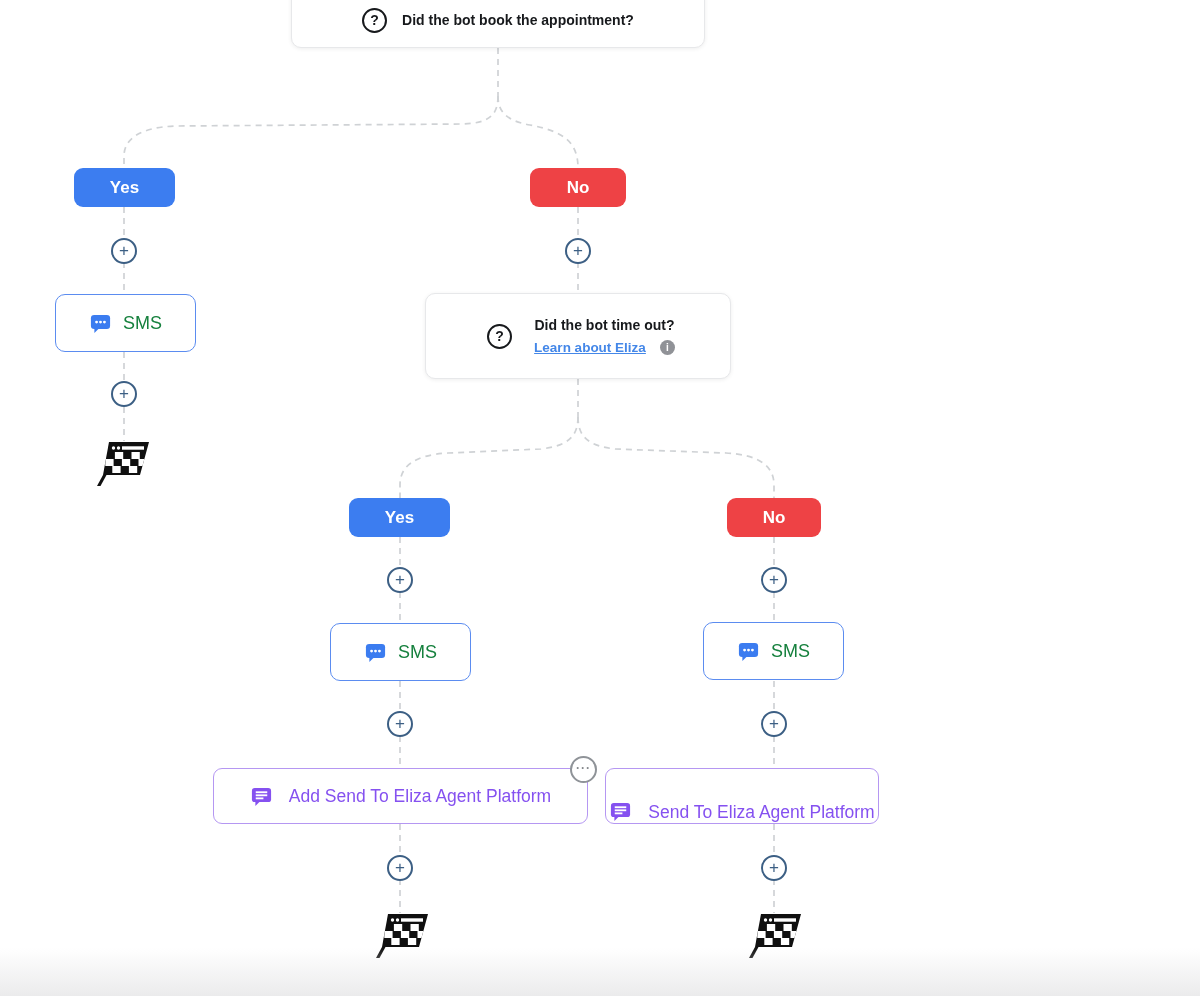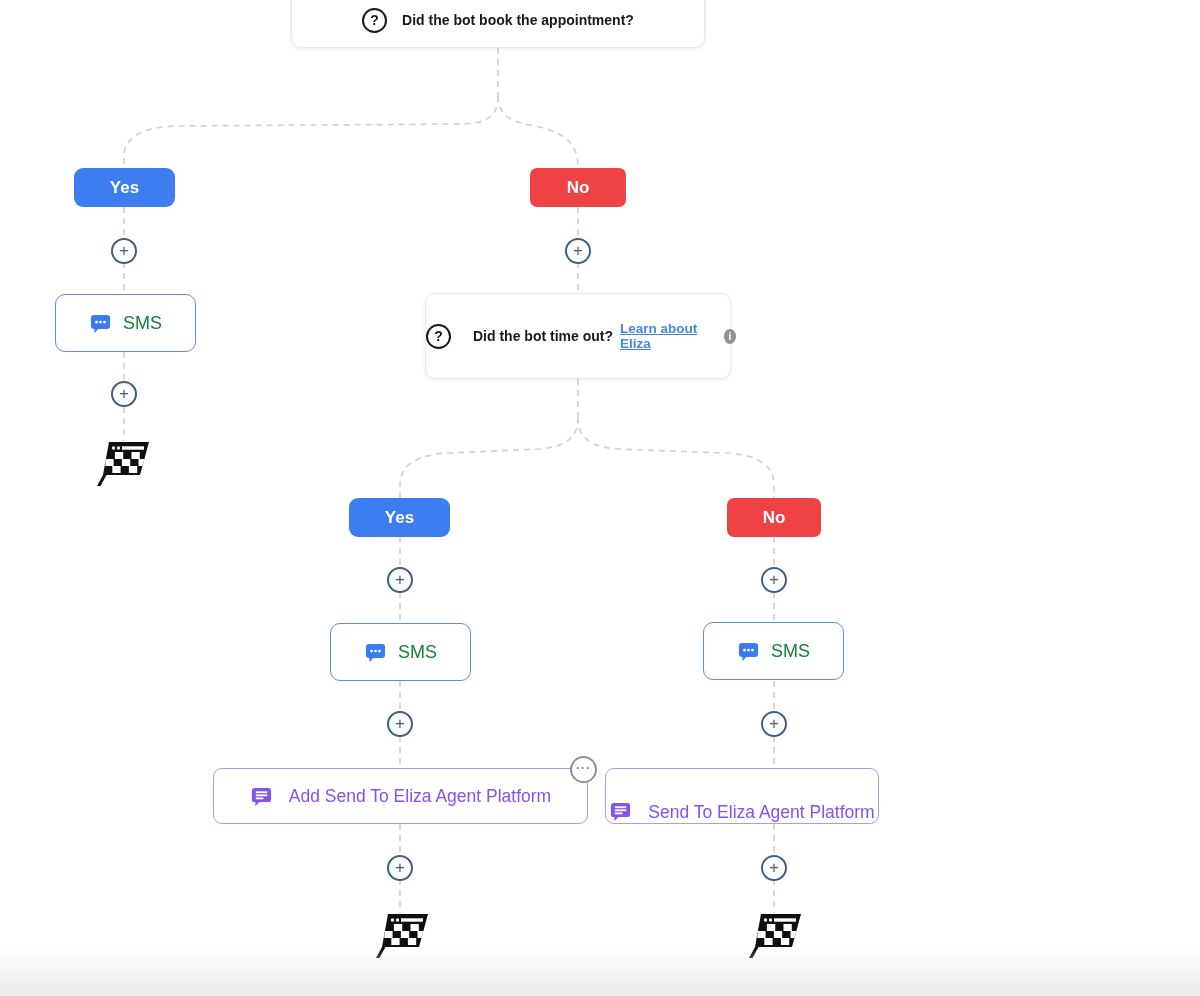--- a/index.html
+++ b/index.html
@@ -10,21 +10,21 @@
   }
   svg.connectors { position:absolute; left:0; top:0; z-index:1; }
   svg.connectors path { fill:none; stroke:#cfd2d5; stroke-width:1.7; stroke-dasharray:6 5; }
 
   .pill {
     position:absolute; height:39px; border:none; border-radius:9px; color:#fff;
     font-size:17px; font-weight:700; font-family:inherit; display:flex;
     align-items:center; justify-content:center; z-index:2; cursor:pointer;
   }
   .pill.yes { background:#3c7df0; }
-  .pill.no  { background:#ee4245;border-radius:7px; }
+  .pill.no  { background:#ee4245; }
 
   .plus {
     position:absolute; width:26px; height:26px; box-sizing:border-box;
     border-radius:50%; background:#fff; border:2px solid #3c5f84; color:#3c5f84;
     font-size:17px; font-weight:500; line-height:1; display:flex; align-items:center;
     justify-content:center; padding:0 0 2px; z-index:3; cursor:pointer; font-family:inherit;
   }
 
   .qcard {
     position:absolute; background:#fff; border:1px solid #e7e8ea; border-radius:10px;
@@ -32,21 +32,21 @@
     cursor:pointer;
   }
   .qcard.top { left:291px; top:-14px; width:414px; height:62px; justify-content:center; gap:15px; padding-top:6px; box-sizing:border-box; }
   .qcard.timeout { left:425px; top:293px; width:306px; height:86px; justify-content:center; gap:16px; box-sizing:border-box; }
   .qicon {
     width:25px; height:25px; box-sizing:border-box; border:2px solid #17191c; border-radius:50%;
     display:flex; align-items:center; justify-content:center; font-size:14px; font-weight:700;
     color:#17191c; flex:none;
   }
   .qtitle { font-size:14px; font-weight:600; color:#17191c; white-space:nowrap; }
-  .qcol { display:flex; flex-direction:row; align-items:center; gap:7px; transform:translateX(6px); }
+  .qcol { display:flex; flex-direction:column; align-items:center; gap:7px; transform:translateX(6px); }
   .qlinkrow { display:flex; align-items:center; gap:14px; }
   .qlink { font-size:13.5px; color:#4487e8; font-weight:600; text-decoration:underline; cursor:pointer; }
   .info-icon {
     width:15px; height:15px; border-radius:50%; background:#909297; color:#fff;
     font-size:10px; font-weight:700; display:flex; align-items:center; justify-content:center;
   }
 
   .sms-card {
     position:absolute; width:141px; height:58px; box-sizing:border-box; background:#fff;
     border:1px solid #5b8cf0; border-radius:10px; display:flex; align-items:center;

